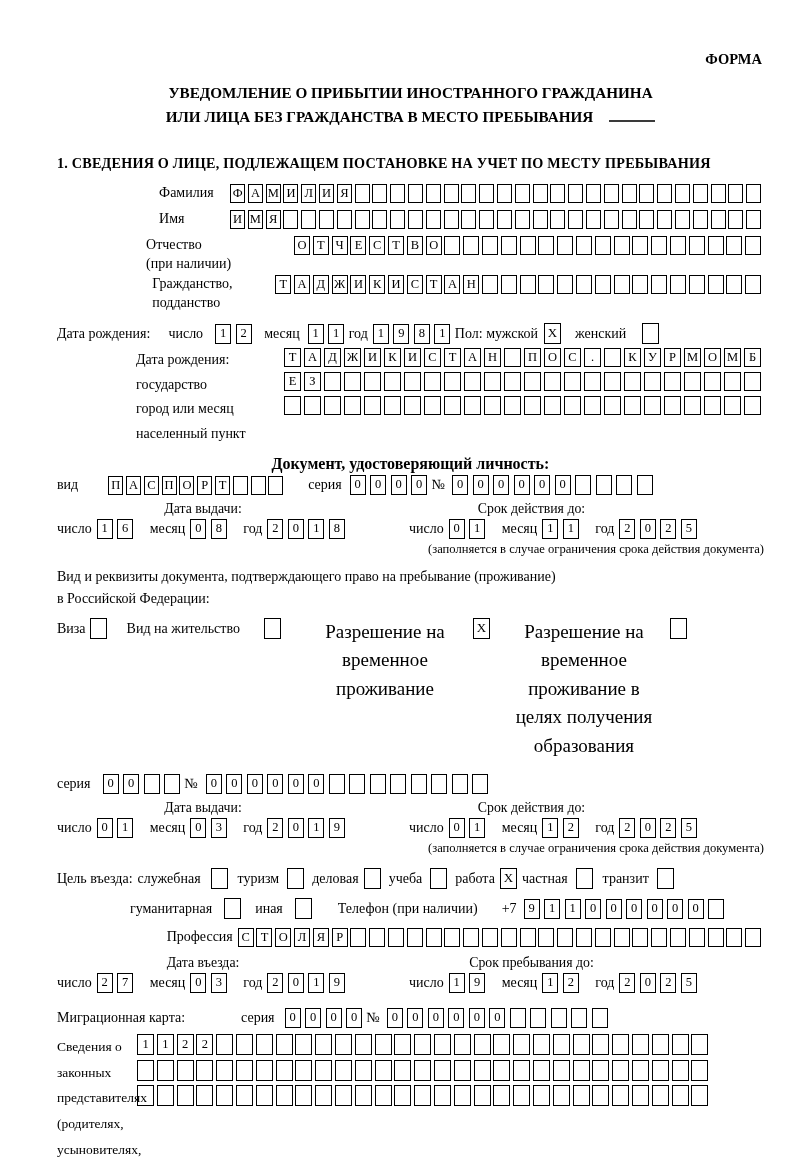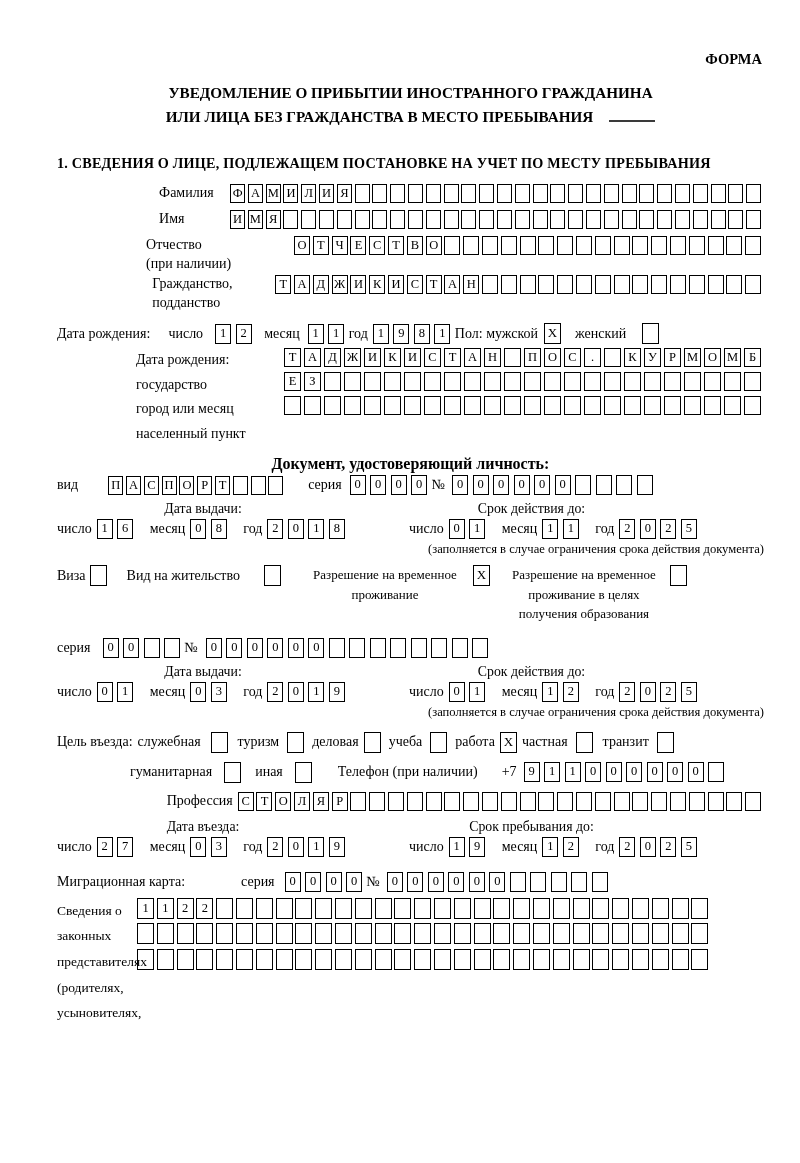--- a/index.html
+++ b/index.html
@@ -61,21 +61,21 @@
   .col-r .date-head { padding-right: 110px; }
   .date-line { display: flex; align-items: center; }
   .date-line .t { margin-right: 5px; white-space: nowrap; }
   .date-line .grp { margin-right: 12px; }
   .note { text-align: right; font-size: 12.6px; margin-top: 3px; }
 
   .intro { margin-top: 9px; line-height: 1.55; }
 
   .opts-row { display: flex; align-items: flex-start; margin-top: 8px; }
   .opt-txt { white-space: nowrap; padding-top: 3px; }
-  .opt-center { text-align: center; line-height: 1.5; font-size: 13px; }
+  .opt-center { text-align: center; line-height: 1.5; font-size: 19px; }
   .opts-row .cbox { flex: none; }
 
   .purpose-row { display: flex; align-items: center; margin-top: 12px; }
   .purpose-row > span.t { white-space: nowrap; }
   .reps { display: flex; align-items: flex-start; margin-top: 6px; }
   .reps-label { width: 80px; flex: none; font-size: 13.5px; line-height: 1.9; white-space: nowrap; }
   .reps-cells .cells { margin-bottom: 4.5px; }
 
   .mt2 { margin-top: 2px; } .mt4 { margin-top: 4px; } .mt10 { margin-top: 10px; } .mt12 { margin-top: 12px; }
 </style>
@@ -428,20 +428,24 @@
             <span class="cell">2</span>
             <span class="cell">0</span>
             <span class="cell">2</span>
             <span class="cell">5</span>
           </span>
       </div>
     </div>
   </div>
   <div class="note">(заполняется в случае ограничения срока действия документа)</div>
 
+  <div class="intro">
+    <div>Вид и реквизиты документа, подтверждающего право на пребывание (проживание)</div>
+    <div>в Российской Федерации:</div>
+  </div>
 
   <div class="opts-row">
     <span class="opt-txt">Виза</span>
     <span class="cbox" style="margin-left:4px;"></span>
     <span class="opt-txt" style="margin-left:20px;">Вид на жительство</span>
     <span class="cbox" style="margin-left:24px;"></span>
     <span class="opt-center" style="width:164px; margin-left:22px;">Разрешение на временное проживание</span>
     <span class="cbox" style="margin-left:6px;">X</span>
     <span class="opt-center" style="width:160px; margin-left:14px;">Разрешение на временное проживание в целях получения образования</span>
     <span class="cbox" style="margin-left:6px;"></span>

